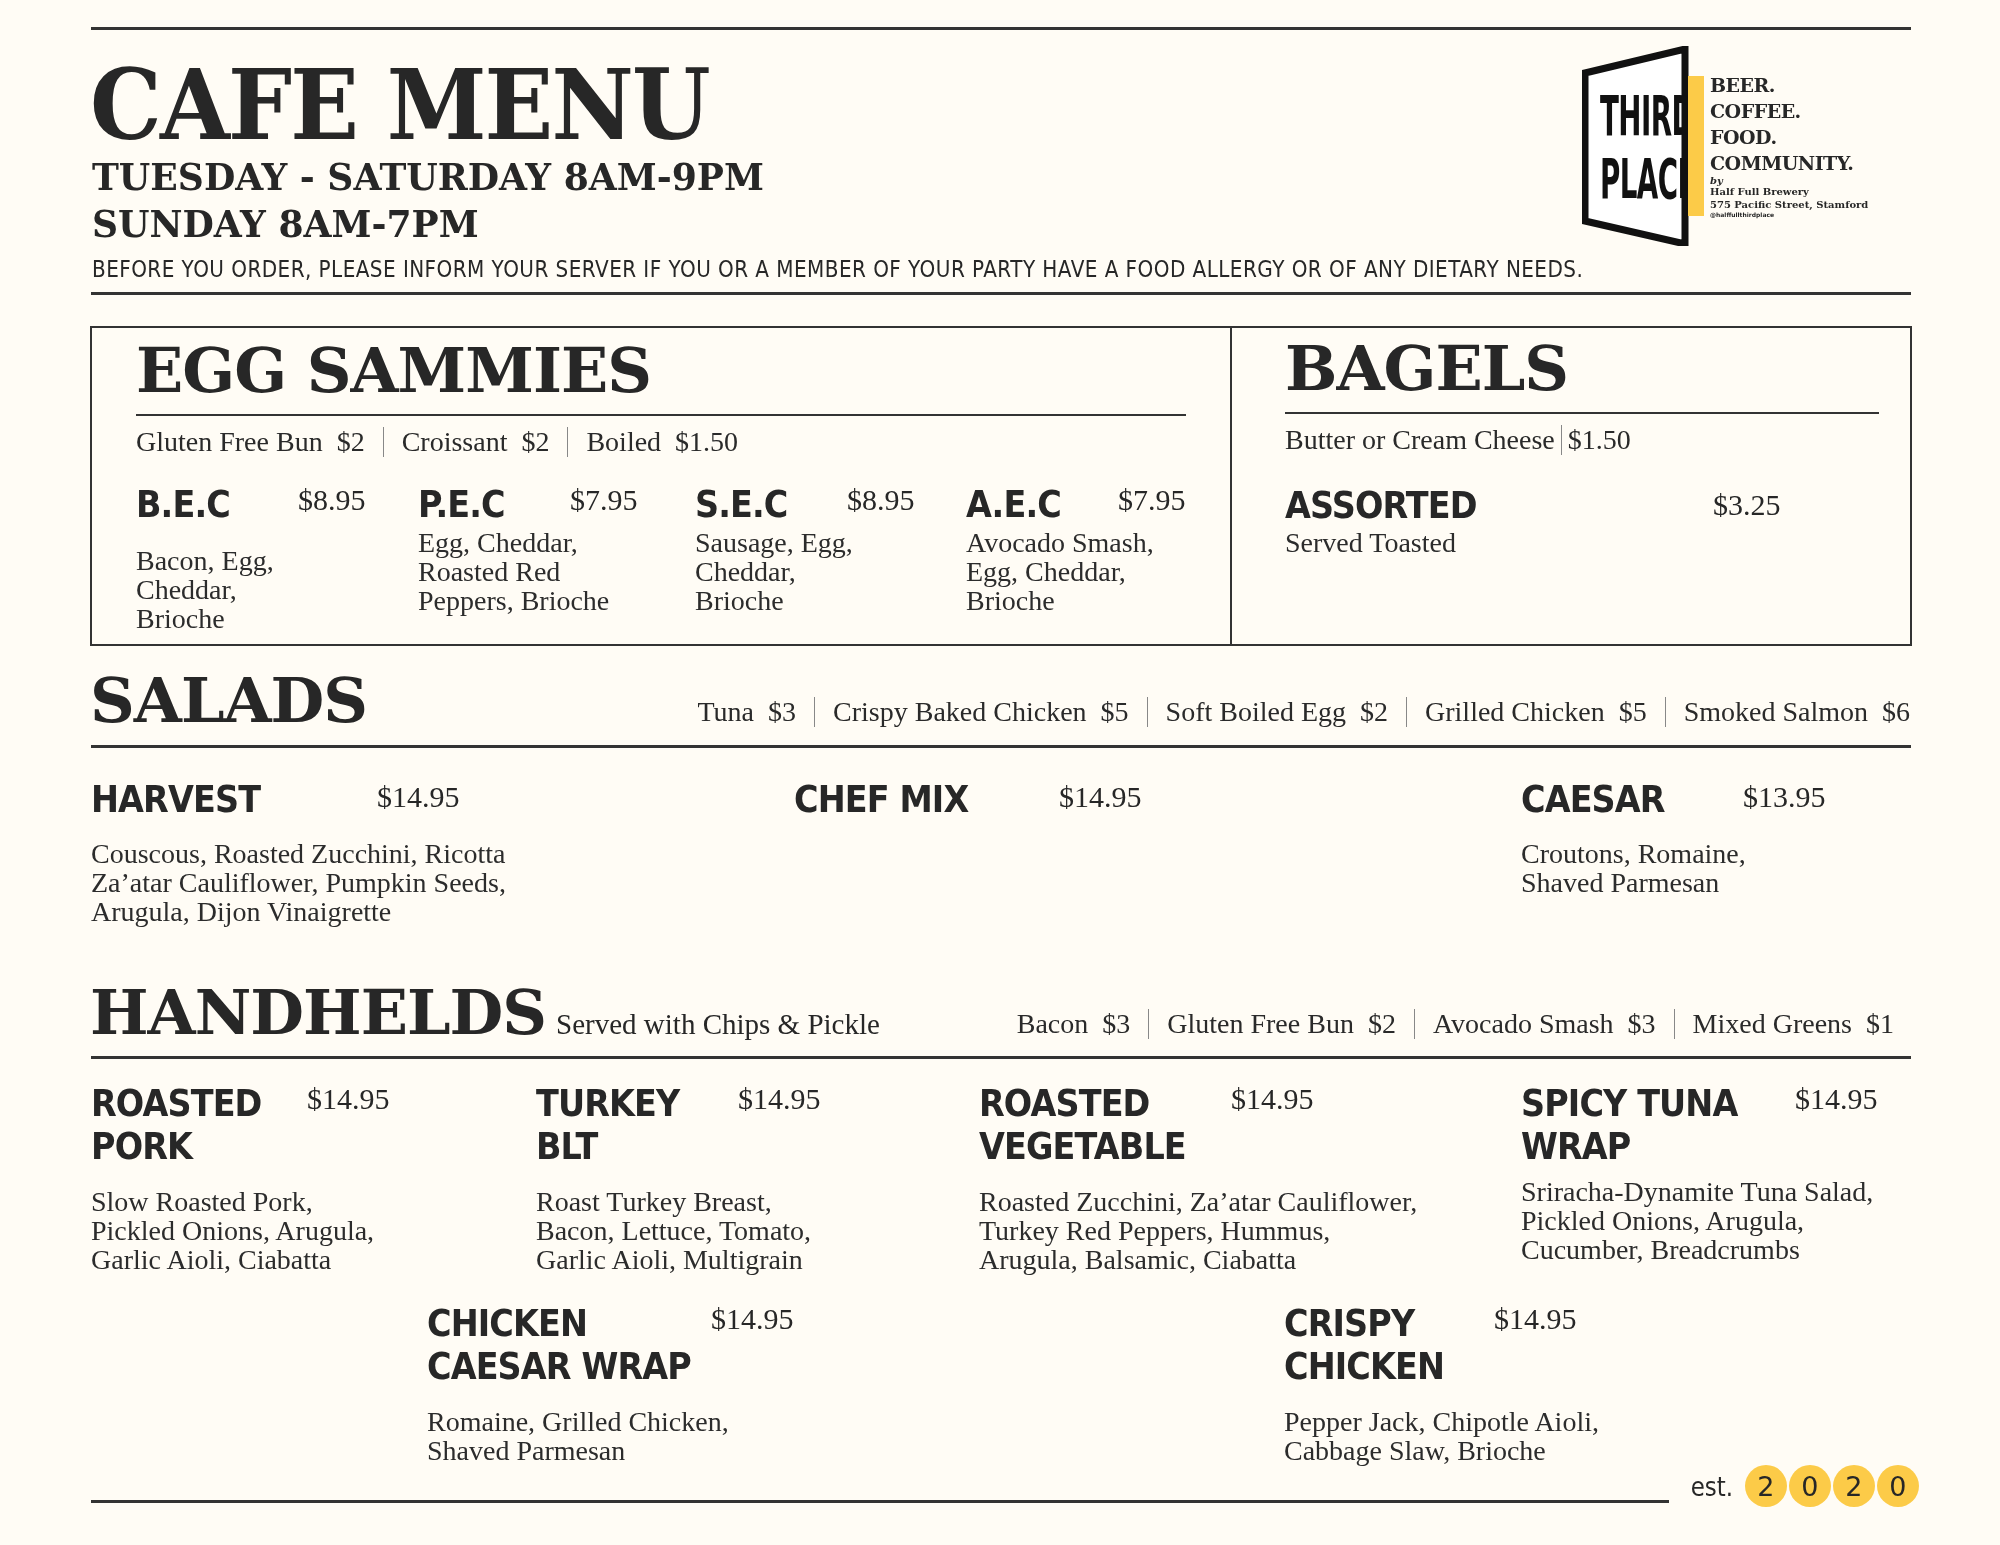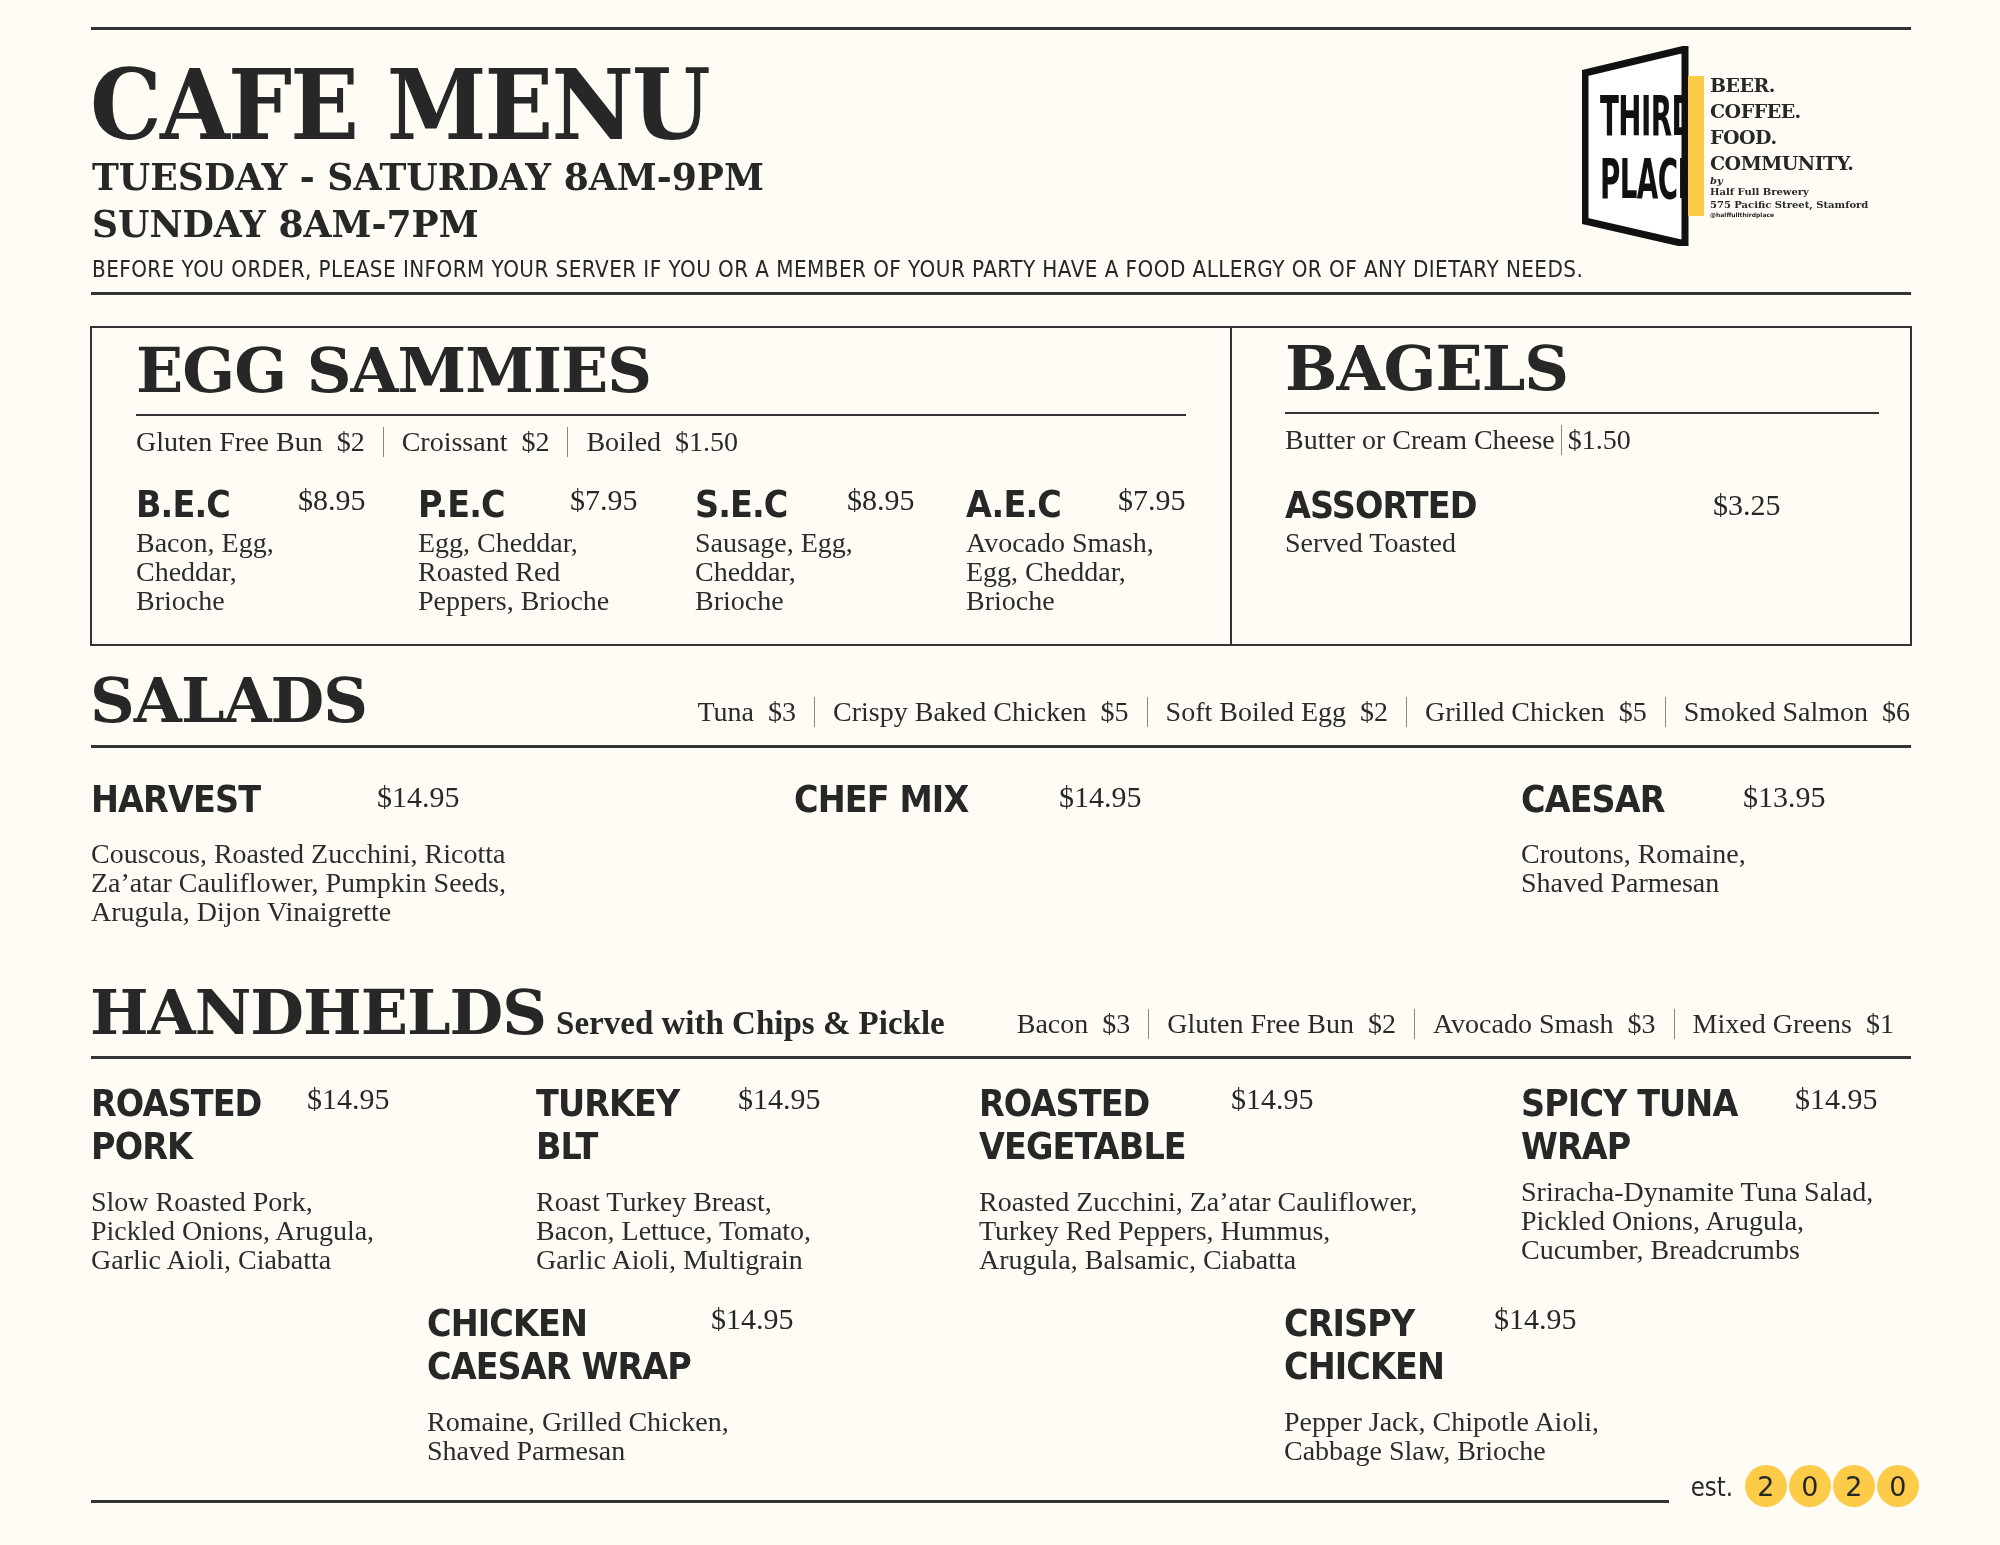--- a/index.html
+++ b/index.html
@@ -71,21 +71,21 @@
   <span><span>Gluten Free Bun</span><span class="pr">$2</span></span>
   <span class="sep"></span>
   <span><span>Croissant</span><span class="pr">$2</span></span>
   <span class="sep"></span>
   <span><span>Boiled</span><span class="pr">$1.50</span></span>
 </div>
 
 <div class="abs" style="left:136px; top:483px; width:240px;">
   <div class="item-name">B.E.C</div>
   <div class="item-price abs" style="left:162px; top:2px;">$8.95</div>
-  <div class="item-desc" style="margin-top:2px;">Bacon, Egg,
+  <div class="item-desc" style="margin-top:20px;">Bacon, Egg,
 Cheddar,
 Brioche</div>
 </div>
 <div class="abs" style="left:418px; top:483px; width:240px;">
   <div class="item-name">P.E.C</div>
   <div class="item-price abs" style="left:152px; top:2px;">$7.95</div>
   <div class="item-desc" style="margin-top:2px;">Egg, Cheddar,
 Roasted Red
 Peppers, Brioche</div>
 </div>
@@ -144,21 +144,21 @@
 </div>
 <div class="abs" style="left:1521px; top:778px; width:380px;">
   <div class="item-name">CAESAR</div>
   <div class="item-price abs" style="left:222px; top:4px;">$13.95</div>
   <div class="item-desc" style="margin-top:18px;">Croutons, Romaine,
 Shaved Parmesan</div>
 </div>
 
 <div class="abs" style="left:90px; top:982px; display:flex; align-items:baseline; white-space:nowrap;">
   <span class="sec-title" style="font-size:62px; letter-spacing:-1px;">HANDHELDS</span>
-  <span style="font-family:'Liberation Serif',serif; font-size:33px; margin-left:10px;font-weight:bold;">Served with Chips &amp; Pickle</span>
+  <span style="font-family:'Liberation Serif',serif; font-size:29px; margin-left:10px;">Served with Chips &amp; Pickle</span>
 </div>
 <div class="abs addon" style="right:106px; top:1006px; height:36px;">
   <span><span>Bacon</span><span class="pr">$3</span></span>
   <span class="sep"></span>
   <span><span>Gluten Free Bun</span><span class="pr">$2</span></span>
   <span class="sep"></span>
   <span><span>Avocado Smash</span><span class="pr">$3</span></span>
   <span class="sep"></span>
   <span><span>Mixed Greens</span><span class="pr">$1</span></span>
 </div>

